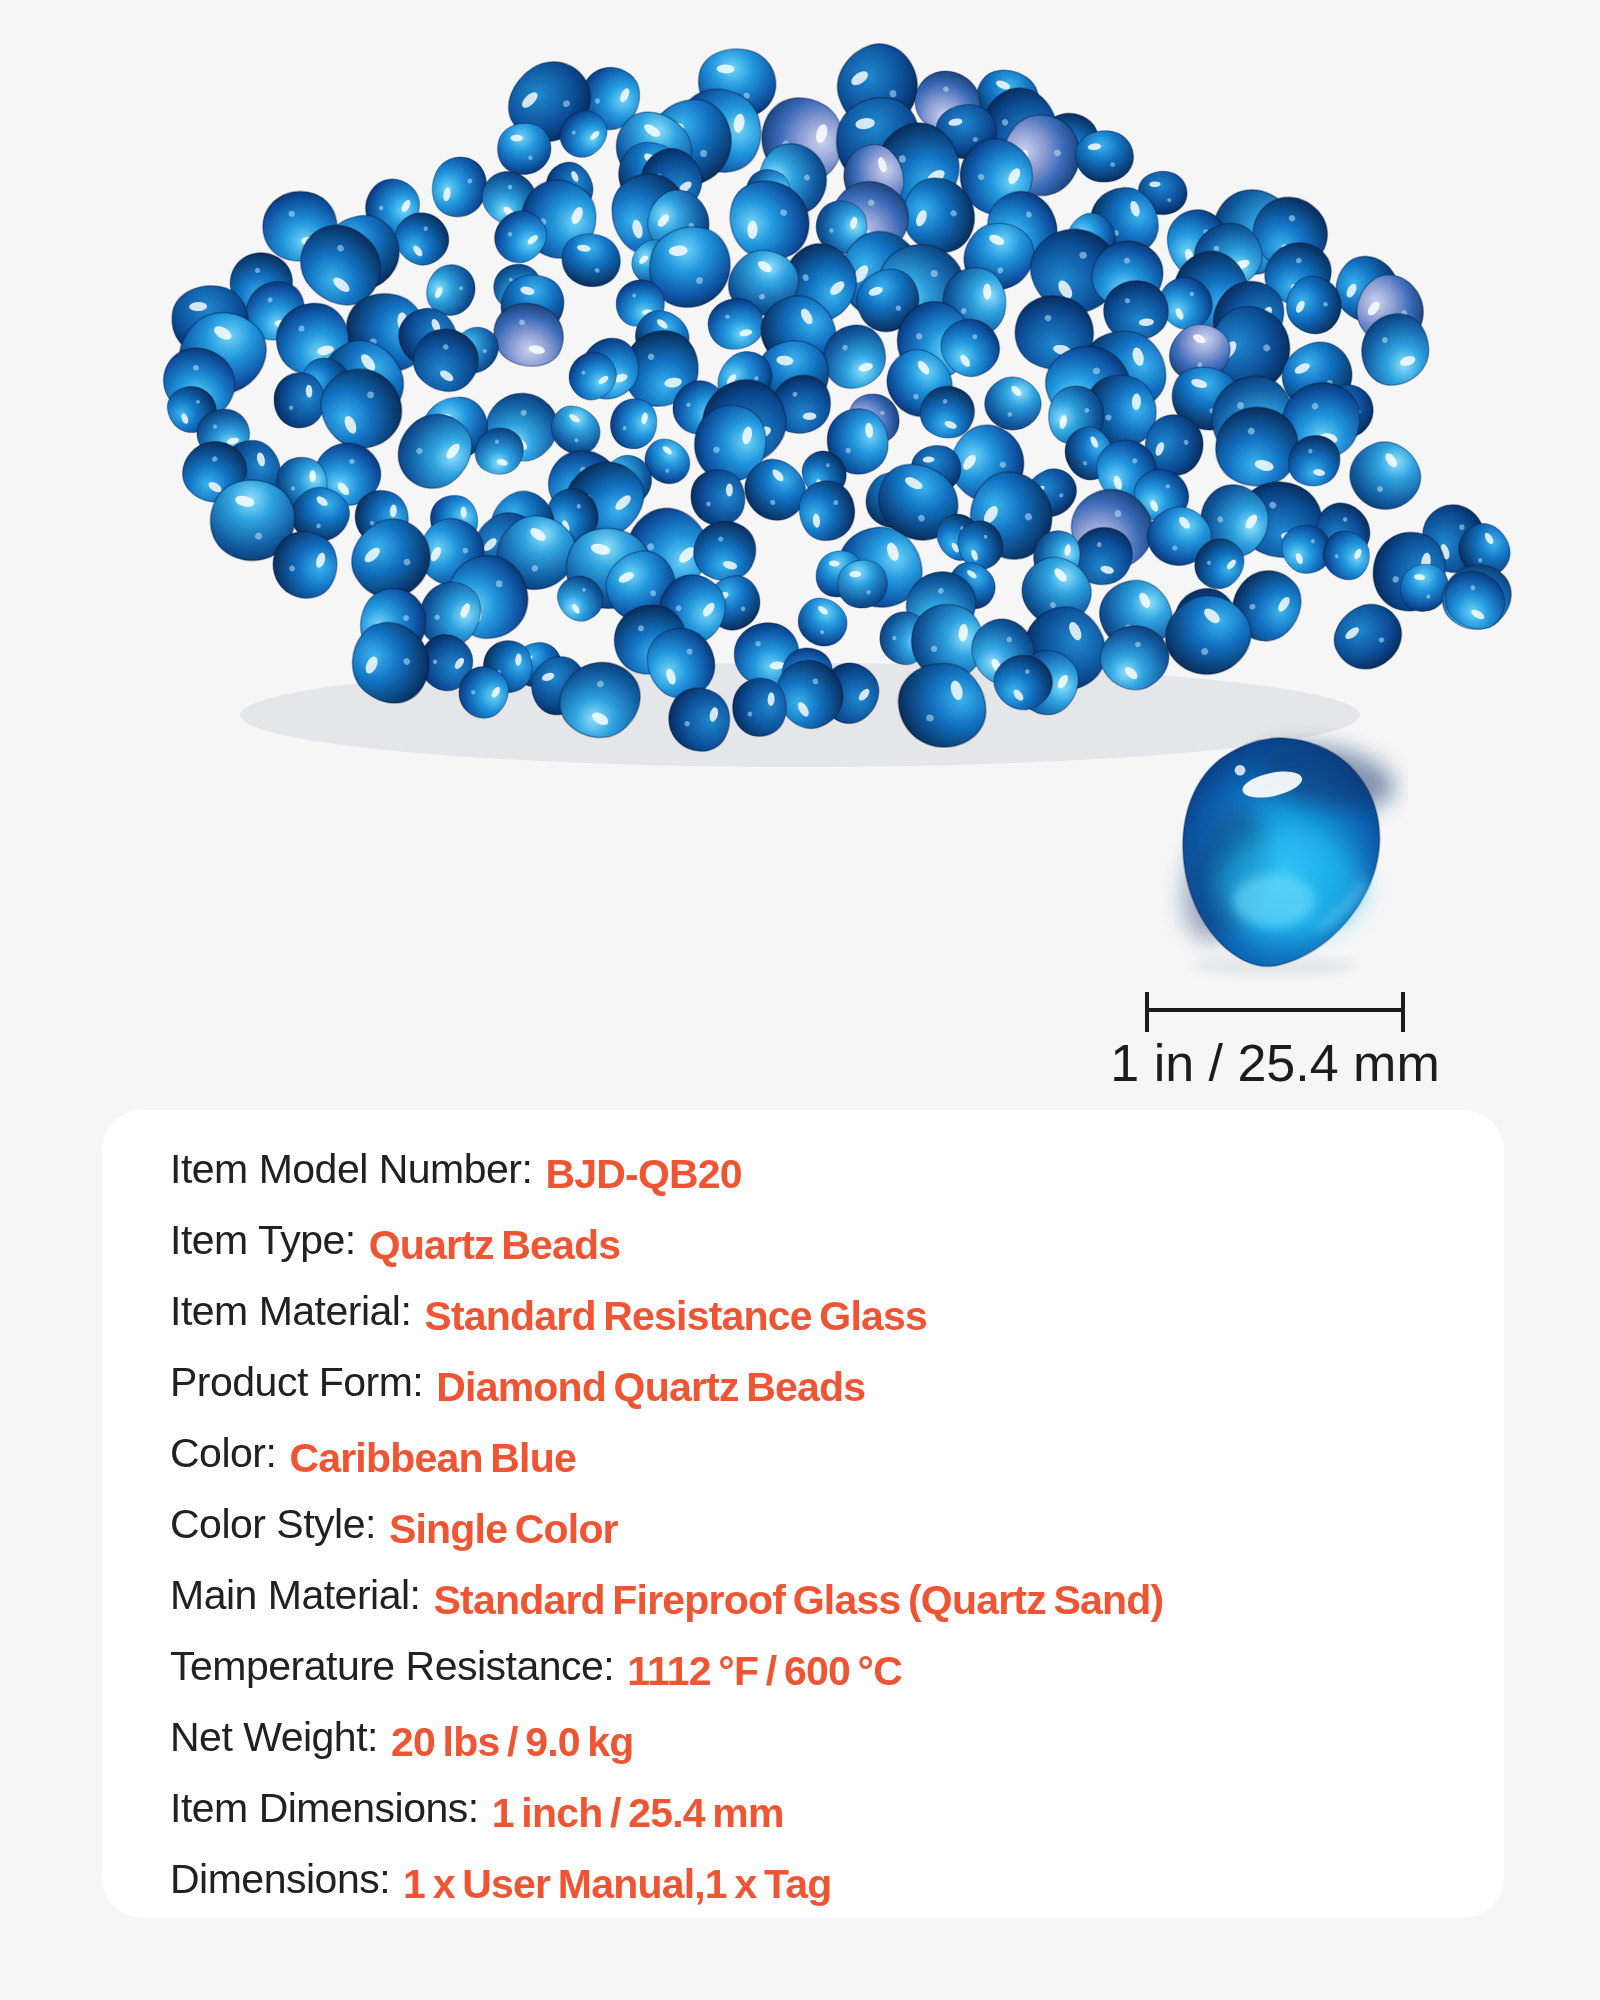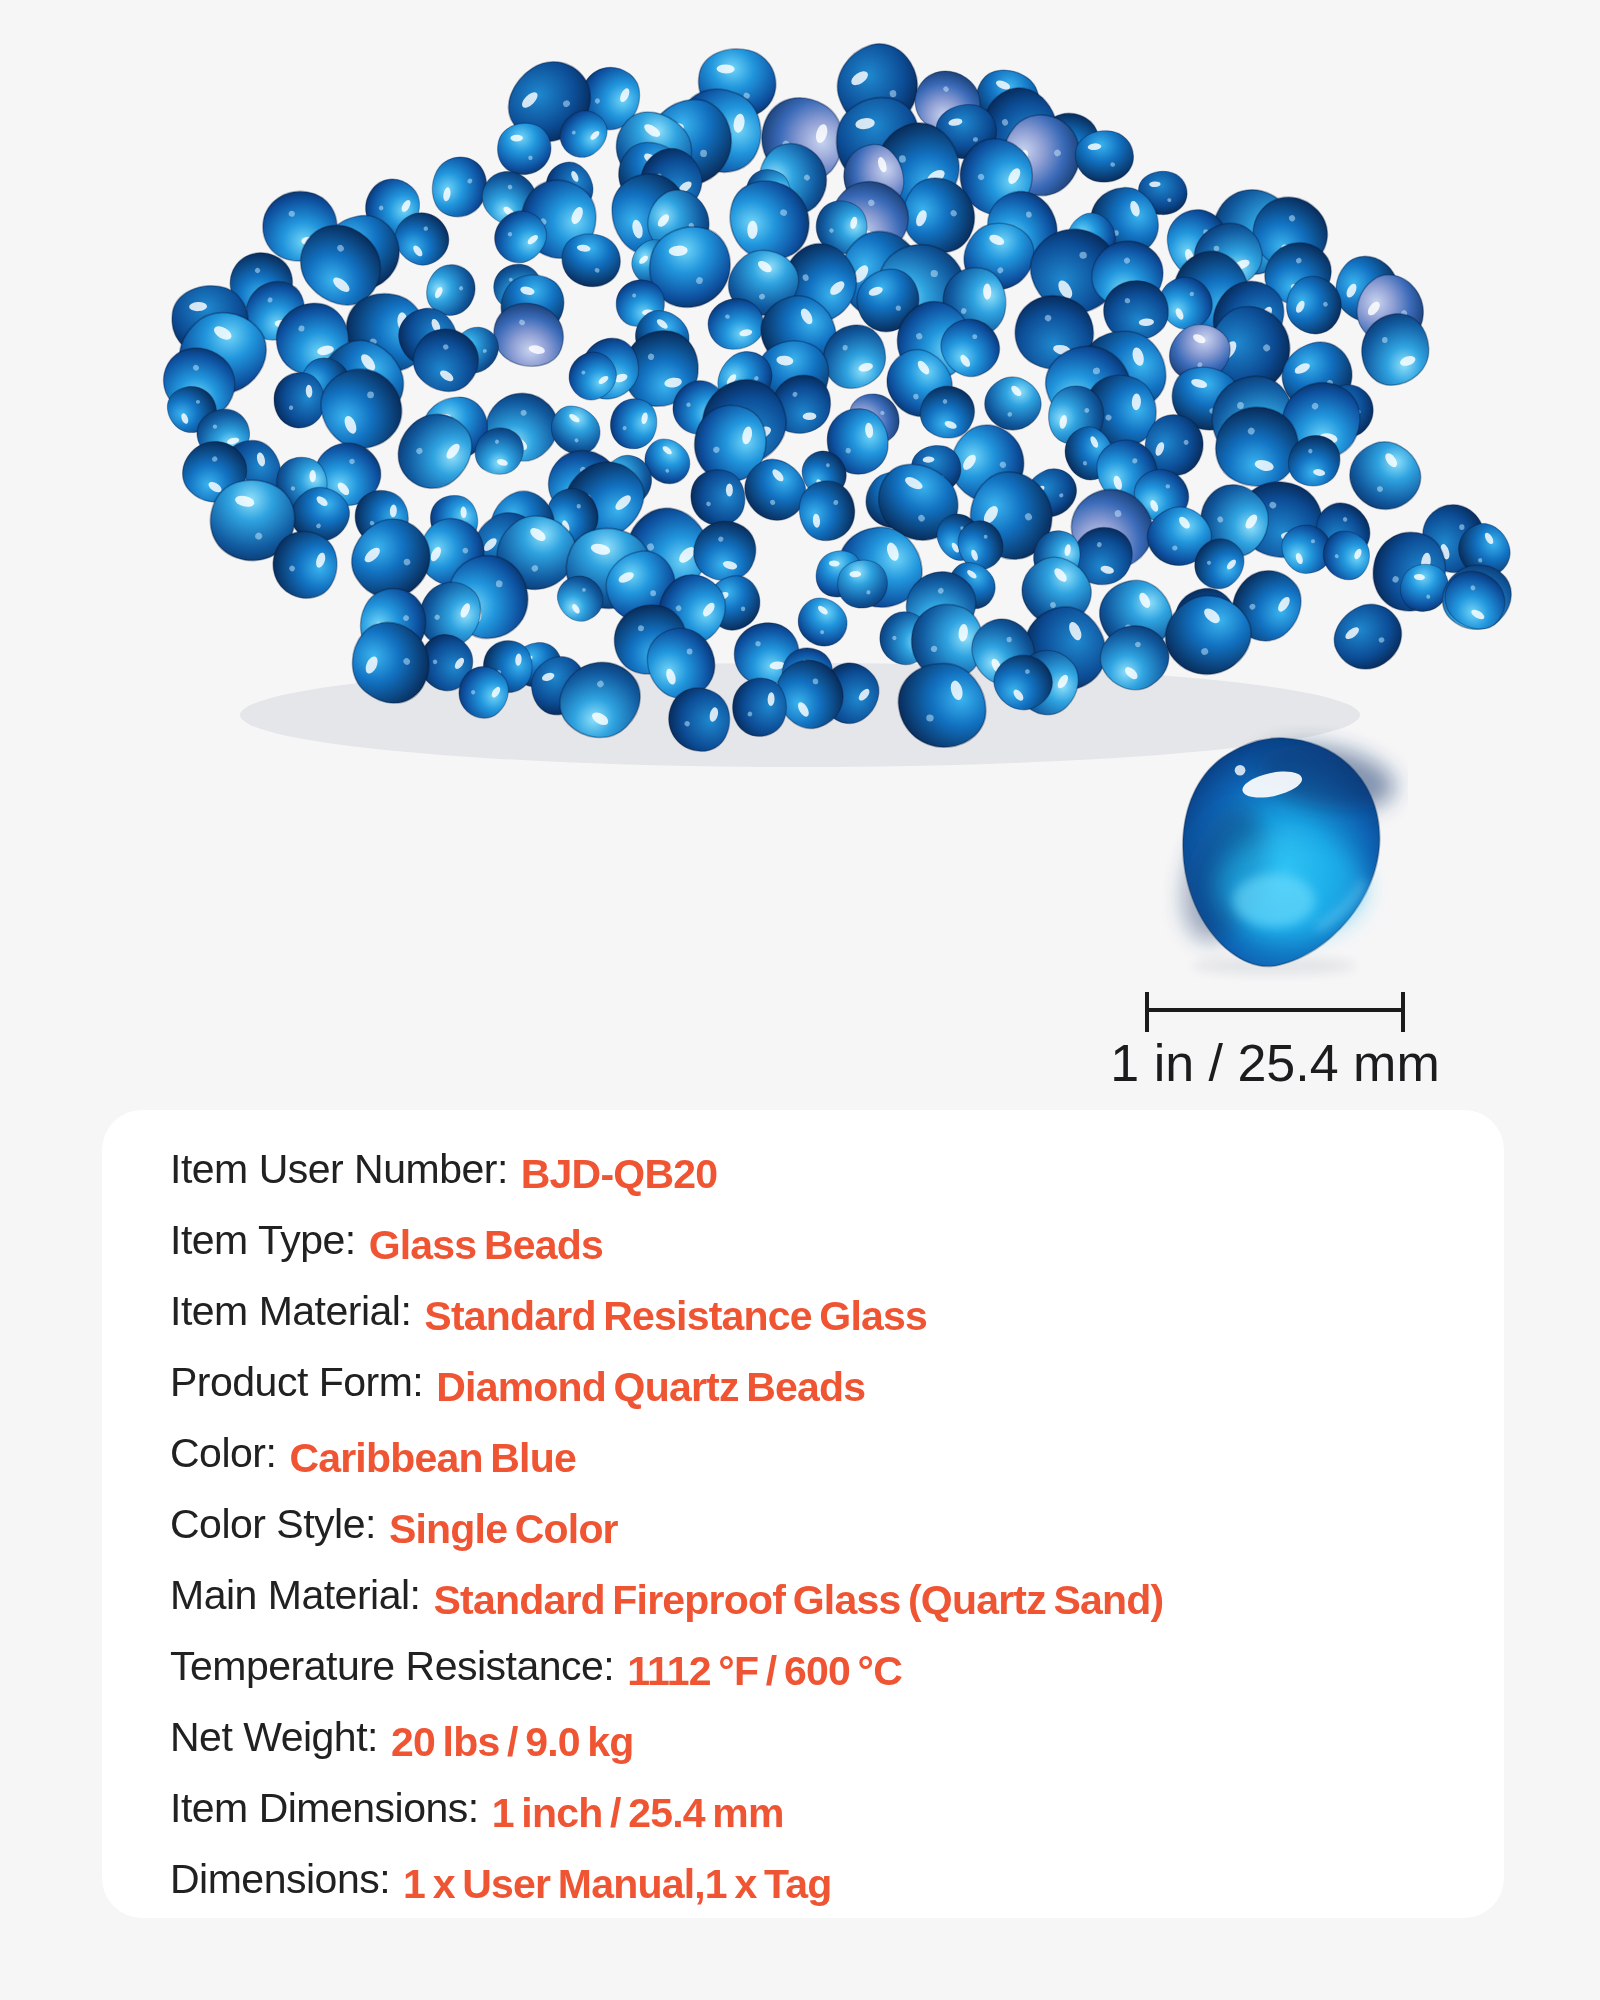--- a/index.html
+++ b/index.html
@@ -339,26 +339,26 @@
 
   <div class="scale-wrap">
     <svg class="bracket" viewBox="0 0 260 42" aria-hidden="true">
       <path d="M2 1 V41 M258 1 V41 M2 19 H258" stroke="currentColor" stroke-width="4" fill="none"></path>
     </svg>
     <div class="scale-label">1 in / 25.4 mm</div>
   </div>
 
   <div class="card">
     <div class="row">
-        <span class="lbl">Item User Number:</span>
+        <span class="lbl">Item Model Number:</span>
         <span class="val">BJD-QB20</span>
       </div>
     <div class="row">
         <span class="lbl">Item Type:</span>
-        <span class="val">Glass Beads</span>
+        <span class="val">Quartz Beads</span>
       </div>
     <div class="row">
         <span class="lbl">Item Material:</span>
         <span class="val">Standard Resistance Glass</span>
       </div>
     <div class="row">
         <span class="lbl">Product Form:</span>
         <span class="val">Diamond Quartz Beads</span>
       </div>
     <div class="row">

